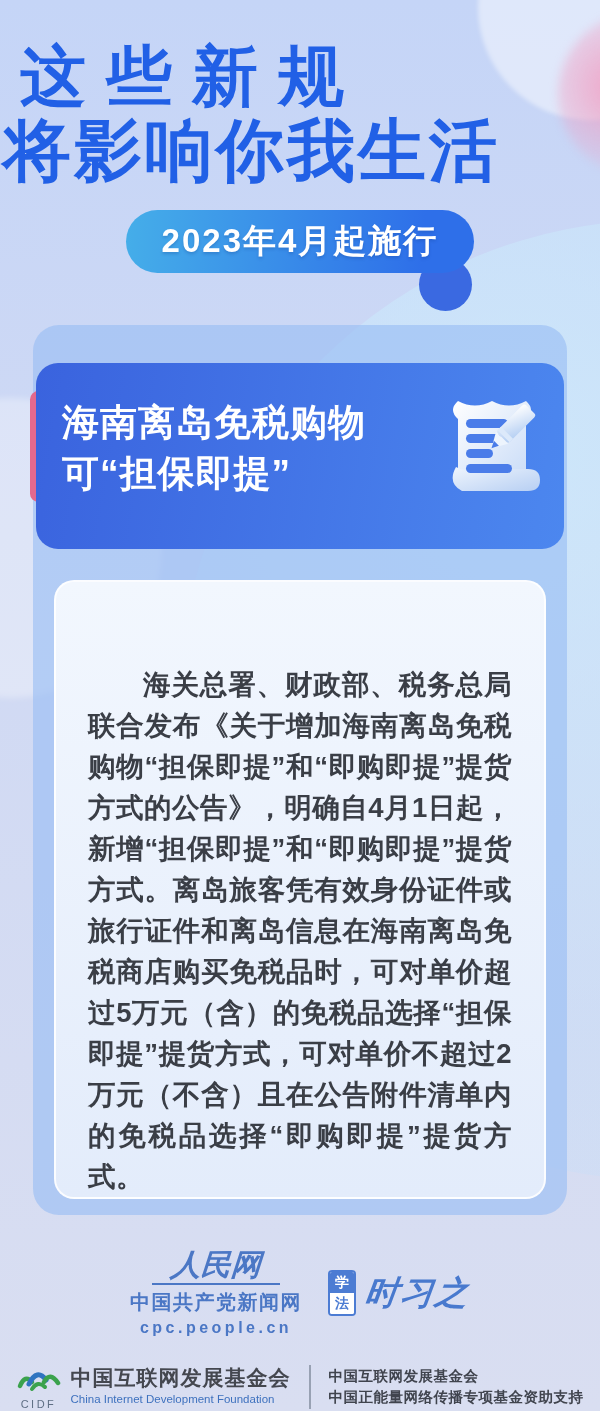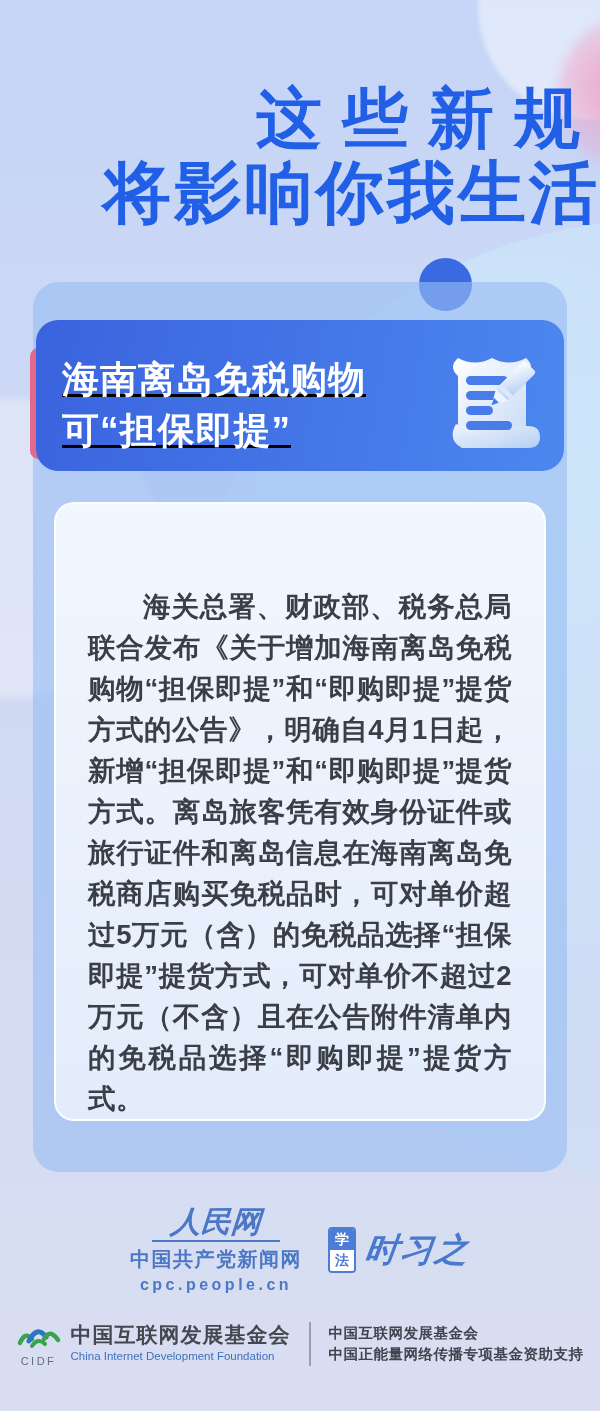--- a/index.html
+++ b/index.html
@@ -31,21 +31,21 @@
     left:-138px;top:398px;width:300px;height:300px;
     background:rgba(255,255,255,0.32);filter:blur(3px);
   }
   .decor-blue-dot{
     left:419px;top:258px;width:53px;height:53px;
     background:#3A69E1;
   }
   
   .content{position:relative;z-index:1;}
   .main-title{
-    text-align:right;color:#2160E6;font-weight:900;padding-top:82px;
+    text-align:left;color:#2160E6;font-weight:900;padding-top:40px;
   }
   .title-line1{font-size:66px;line-height:72px;letter-spacing:20px;padding-left:20px;}
   .title-line2{font-size:68px;line-height:76px;letter-spacing:3px;padding-left:3px;}
   .date-pill{
     width:fit-content;margin:22px auto 0;padding:9px 36px;
     border-radius:32px;background:linear-gradient(95deg,#45AEE9 0%,#2E6FE9 85%);
     color:#ffffff;font-size:33px;font-weight:bold;letter-spacing:2px;
     text-shadow:0 2px 3px rgba(20,60,140,0.25);
   }
   
@@ -53,24 +53,23 @@
     position:relative;margin:52px 33px 0;height:890px;box-sizing:border-box;
     border-radius:26px;background:rgba(151,189,243,0.62);
     padding:38px 3px 0;
   }
   .accent-bar{
     position:absolute;left:-3px;top:66px;width:17px;height:111px;
     border-radius:9px;background:#E4698E;
   }
   
   .header-card{
-    position:relative;height:151px;border-radius:22px;box-sizing:border-box;
+    position:relative;height:186px;border-radius:22px;box-sizing:border-box;
     background:linear-gradient(100deg,#3A63DE 0%,#4C87EF 100%);
     padding:34px 0 0 26px;
-    text-decoration:underline;
   }
   .header-title{color:#ffffff;font-weight:900;font-size:37px;line-height:51px;letter-spacing:1px;}
   .doc-icon{position:absolute;right:22px;top:34px;}
   
   .body-card{
     margin:31px 18px 0;height:619px;box-sizing:border-box;border-radius:20px;
     background:linear-gradient(180deg,#F2F7FE 0%,#E3ECFB 100%);
     border:2px solid rgba(255,255,255,0.85);
     padding:54px 32px 8px;
   }
@@ -114,20 +113,21 @@
   <div class="decor decor-white-left"></div>
   <div class="decor decor-blue-dot"></div>
 
   <div class="content">
 
     <div class="main-title">
       <div class="title-line1">这些新规</div>
       <div class="title-line2">将影响你我生活</div>
     </div>
 
+    <div class="date-pill">2023年4月起施行</div>
 
     <div class="outer-card">
 
       <div class="accent-bar"></div>
 
       <div class="header-card">
         <div class="header-title">
           <div>海南离岛免税购物</div>
           <div>可“担保即提”</div>
         </div>

